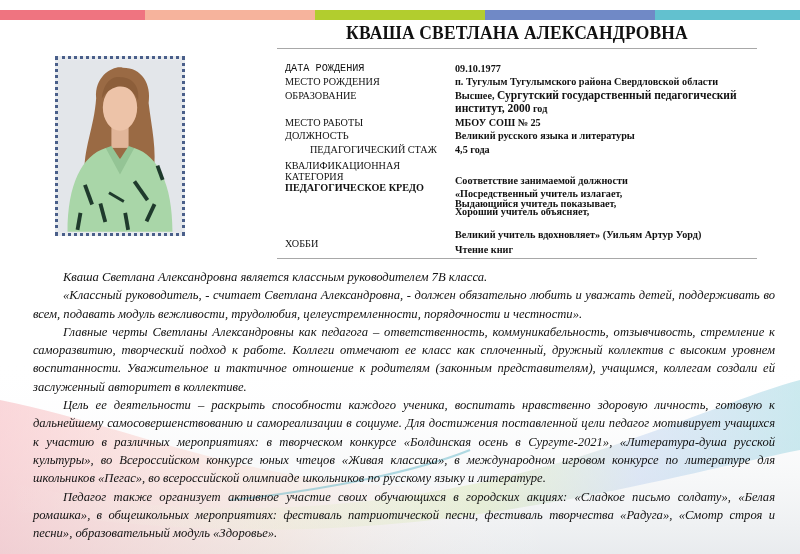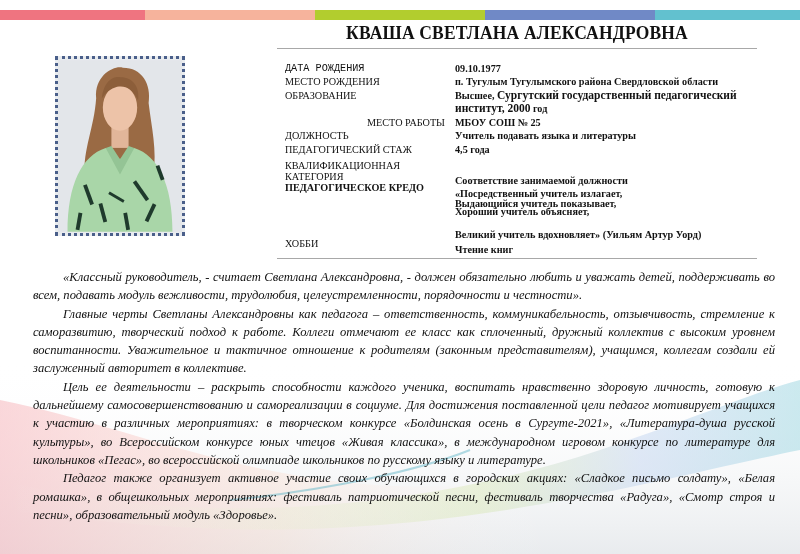--- a/index.html
+++ b/index.html
@@ -101,36 +101,37 @@
   </svg>
 </div>
 
 <div class="info" id="info">
     <div class="label" style="position: absolute; top: 0px; font-family: Liberation Mono, monospace;">ДАТА РОЖДЕНИЯ</div>
     <div class="value" style="position: absolute; top: 0px;">09.10.1977</div>
     <div class="label" style="position: absolute; top: 13.4px;">МЕСТО РОЖДЕНИЯ</div>
     <div class="value" style="position: absolute; top: 13.4px;">п. Тугулым Тугулымского района Свердловской области</div>
     <div class="label" style="position: absolute; top: 26.8px;">ОБРАЗОВАНИЕ</div>
     <div class="value" style="position: absolute; top: 26.8px; width: 320px;"><span>Высшее, </span><span class="lg">Сургутский государственный педагогический институт, 2000</span><span> год</span></div>
-    <div class="label" style="position: absolute; top: 54px; text-align: right;">МЕСТО РАБОТЫ</div>
+    <div class="label" style="position: absolute; top: 54px;">МЕСТО РАБОТЫ</div>
     <div class="value" style="position: absolute; top: 54px;">МБОУ СОШ № 25</div>
     <div class="label" style="position: absolute; top: 67.4px;">ДОЛЖНОСТЬ</div>
-    <div class="value" style="position: absolute; top: 67.4px;">Учитель подавать языка и литературы</div>
-    <div class="label" style="position: absolute; top: 80.8px;">ПЕДАГОГИЧЕСКИЙ  СТАЖ</div>
+    <div class="value" style="position: absolute; top: 67.4px;">Великий русского языка и литературы</div>
+    <div class="label" style="position: absolute; top: 80.8px; margin-left: 25px;">ПЕДАГОГИЧЕСКИЙ  СТАЖ</div>
     <div class="value" style="position: absolute; top: 80.8px;">4,5 года</div>
     <div class="label" style="position: absolute; top: 97px;">КВАЛИФИКАЦИОННАЯ</div>
     <div class="label" style="position: absolute; top: 107.6px;">КАТЕГОРИЯ</div>
     <div class="value" style="position: absolute; top: 112px;">Соответствие занимаемой должности</div>
     <div class="label" style="position: absolute; top: 119px; font-weight: bold;">ПЕДАГОГИЧЕСКОЕ КРЕДО</div>
     <div class="value" style="position: absolute; top: 125.4px;">«Посредственный учитель излагает,</div>
     <div class="value" style="position: absolute; top: 143px; font-family: Liberation Serif, serif;">Хороший учитель объясняет,</div>
     <div class="value" style="position: absolute; top: 135px;">Выдающийся учитель показывает,</div>
     <div class="value" style="position: absolute; top: 166px;">Великий учитель вдохновляет» (Уильям Артур Уорд)</div>
     <div class="label" style="position: absolute; top: 175px;">ХОББИ</div>
     <div class="value" style="position: absolute; top: 181px;">Чтение книг</div>
   </div>
 
 <div class="body-text" id="body">
+    <p>Кваша Светлана Александровна является классным руководителем 7В класса.</p>
     <p>«Классный руководитель, - считает Светлана Александровна, - должен обязательно любить и уважать детей, поддерживать во всем, подавать модуль вежливости, трудолюбия, целеустремленности, порядочности и честности».</p>
     <p> Главные черты Светланы Александровны как педагога – ответственность, коммуникабельность, отзывчивость, стремление к саморазвитию, творческий подход к работе. Коллеги отмечают ее класс как сплоченный, дружный коллектив с высоким уровнем воспитанности. Уважительное и тактичное отношение к родителям (законным представителям), учащимся, коллегам создали ей заслуженный авторитет в коллективе.</p>
     <p>Цель ее деятельности – раскрыть способности каждого ученика, воспитать нравственно здоровую личность, готовую к дальнейшему самосовершенствованию и самореализации в социуме. Для достижения поставленной цели педагог мотивирует учащихся к участию в различных мероприятиях: в творческом конкурсе «Болдинская осень в Сургуте-2021», «Литература-душа русской культуры», во Всероссийском конкурсе юных чтецов «Живая классика», в международном игровом конкурсе по литературе для школьников «Пегас», во всероссийской олимпиаде школьников по русскому языку и литературе.</p>
     <p>Педагог также организует активное участие своих обучающихся в городских акциях: «Сладкое письмо солдату», «Белая ромашка», в общешкольных мероприятиях: фестиваль патриотической песни, фестиваль творчества «Радуга», «Смотр строя и песни», образовательный модуль «Здоровье».</p>
   </div>
 
 </body></html>

